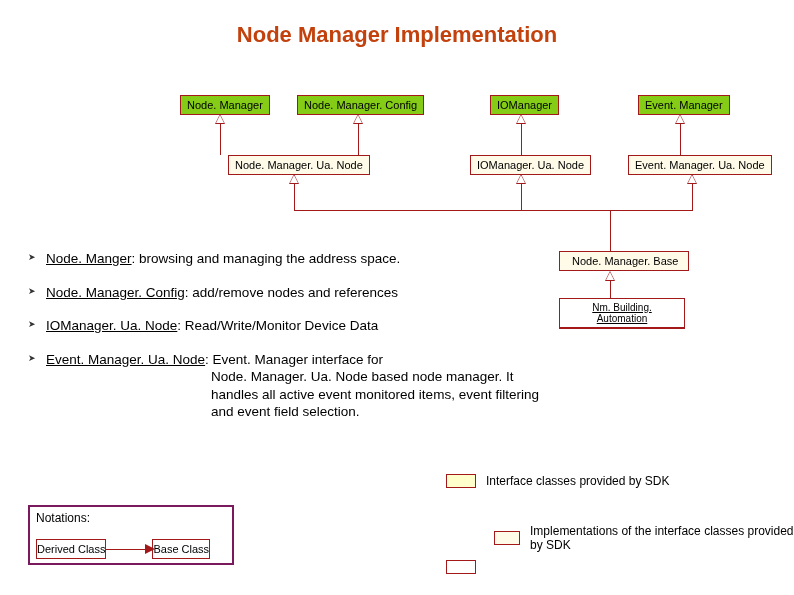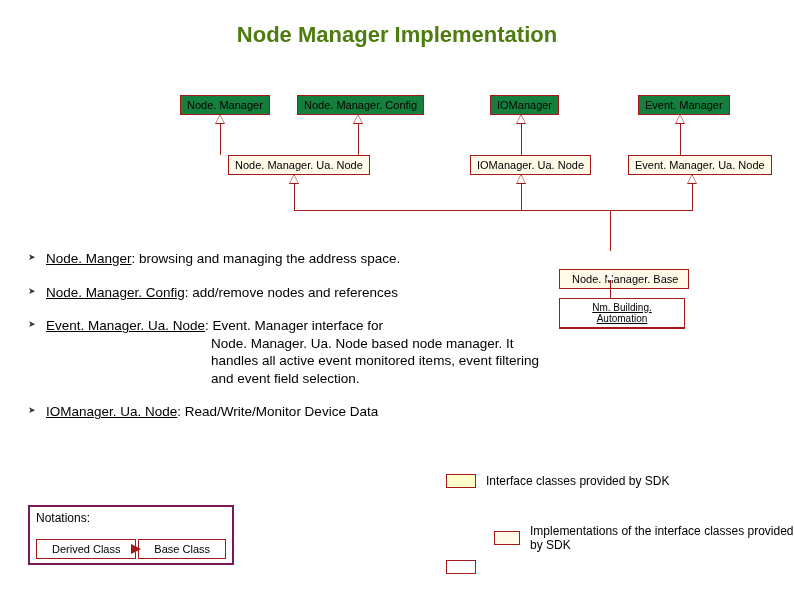--- a/index.html
+++ b/index.html
@@ -6,41 +6,41 @@
   body {
     width: 794px;
     height: 595px;
     font-family: Arial, sans-serif;
     background: #fff;
     position: relative;
     overflow: hidden;
   }
   .title {
     text-align: center;
-    color: #4d7c0f;
+    color: #c2410c;
     font-weight: bold;
     font-size: 22px;
     margin-top: 22px;
   }
   .diagram {
     position: absolute;
     top: 0;
     left: 0;
     width: 794px;
     height: 595px;
   }
   .box {
     position: absolute;
     border: 1px solid #a31919;
     font-size: 11px;
     text-align: center;
     padding: 3px 6px;
     white-space: nowrap;
   }
-  .box-yellow { background: #15803d; }
+  .box-yellow { background: #84cc16; }
   .box-cream { background: #fffbe8; }
   .line {
     position: absolute;
     background: #a31919;
   }
   .arrowhead {
     position: absolute;
     width: 0;
     height: 0;
     border-left: 4px solid transparent;
@@ -139,21 +139,21 @@
     position: relative;
     margin-top: 14px;
     display: flex;
     align-items: center;
     gap: 0;
   }
   .notations .small-box {
     border: 1px solid #a31919;
     background: #fff;
     font-size: 11px;
-    padding: 3px 15px;
+    padding: 3px 0;
     white-space: nowrap;
   }
   .notations .conn {
     position: relative;
     width: 46px;
     height: 1px;
     background: #a31919;
   }
   .notations .conn .ah {
     position: absolute;
@@ -189,21 +189,21 @@
 
   <div class="box box-yellow" style="left:180px; top:95px;">Node. Manager</div>
   <div class="box box-yellow" style="left:297px; top:95px;">Node. Manager. Config</div>
   <div class="box box-yellow" style="left:490px; top:95px;">IOManager</div>
   <div class="box box-yellow" style="left:638px; top:95px;">Event. Manager</div>
 
   <div class="box box-cream" style="left:228px; top:155px;">Node. Manager. Ua. Node</div>
   <div class="box box-cream" style="left:470px; top:155px;">IOManager. Ua. Node</div>
   <div class="box box-cream" style="left:628px; top:155px;">Event. Manager. Ua. Node</div>
 
-  <div class="class-base" style="left:559px; top:269px;padding-left:12px;">Node. Manager. Base</div>
+  <div class="class-base" style="left:559px; top:251px;padding-left:12px;">Node. Manager. Base</div>
 
   <div class="line" style="left:220px; top:123px; width:1px; height:32px;"></div>
   <div class="arrowhead" style="left:216px; top:115px;"></div>
 
   <div class="line" style="left:358px; top:123px; width:1px; height:32px;"></div>
   <div class="arrowhead" style="left:354px; top:115px;"></div>
 
   <div class="line" style="left:521px; top:123px; width:1px; height:32px;"></div>
   <div class="arrowhead" style="left:517px; top:115px;"></div>
 
@@ -233,25 +233,25 @@
 </div>
 
 <ul class="bullets">
   <li>
     <u>Node. Manger</u><span>: browsing and managing the address space.</span>
   </li>
   <li>
     <u>Node. Manager. Config</u><span>: add/remove nodes and references</span>
   </li>
   <li>
+    <u>IOManager. Ua. Node</u><span>: Read/Write/Monitor Device Data</span>
+  </li>
+  <li>
     <u>Event. Manager. Ua. Node</u><span>: Event. Manager interface for</span>
     <span class="desc-indent">Node. Manager. Ua. Node based node manager. It handles all active event monitored items, event filtering and event field selection.</span>
-  </li>
-  <li>
-    <u>IOManager. Ua. Node</u><span>: Read/Write/Monitor Device Data</span>
   </li>
 </ul>
 
 <div class="legend-line" style="left:446px; top:474px;">
   <span class="swatch swatch-yellow"></span>
   <span>Interface classes provided by SDK</span>
 </div>
 <div class="legend-line" style="left:446px; top:524px;margin-left:48px;">
   <span class="swatch swatch-cream"></span>
   <span>Implementations of the interface classes provided by SDK</span>

